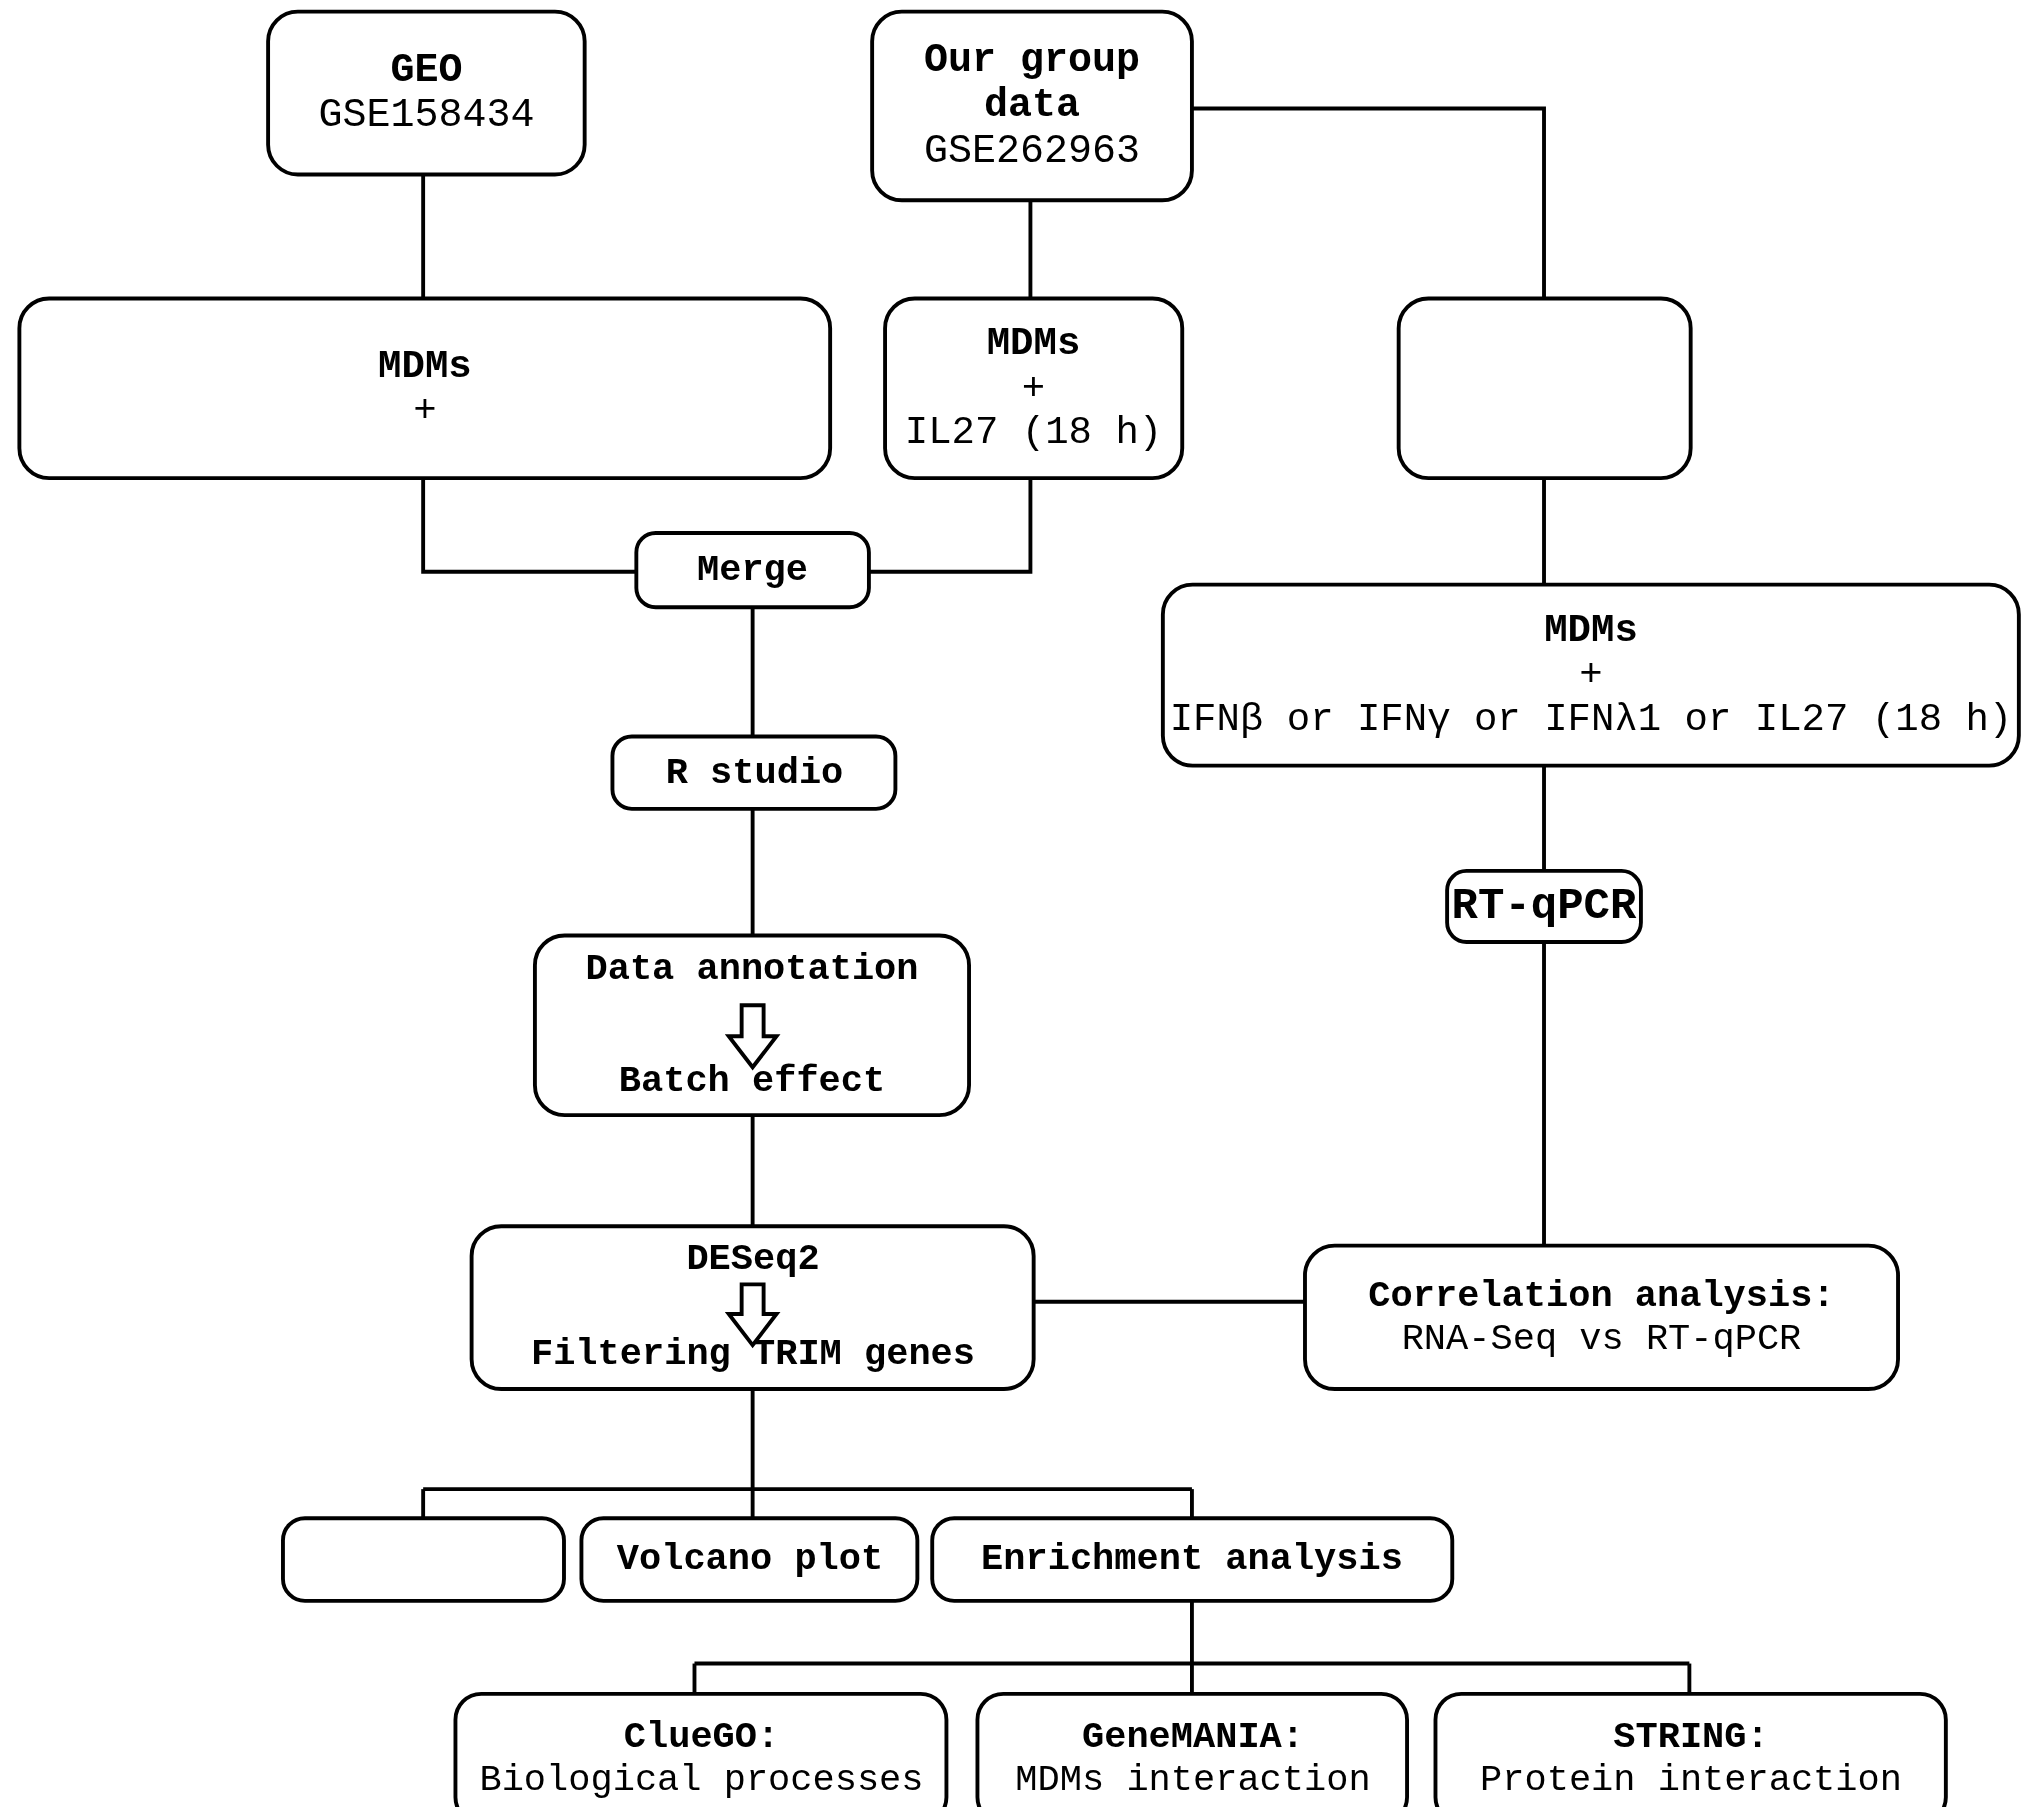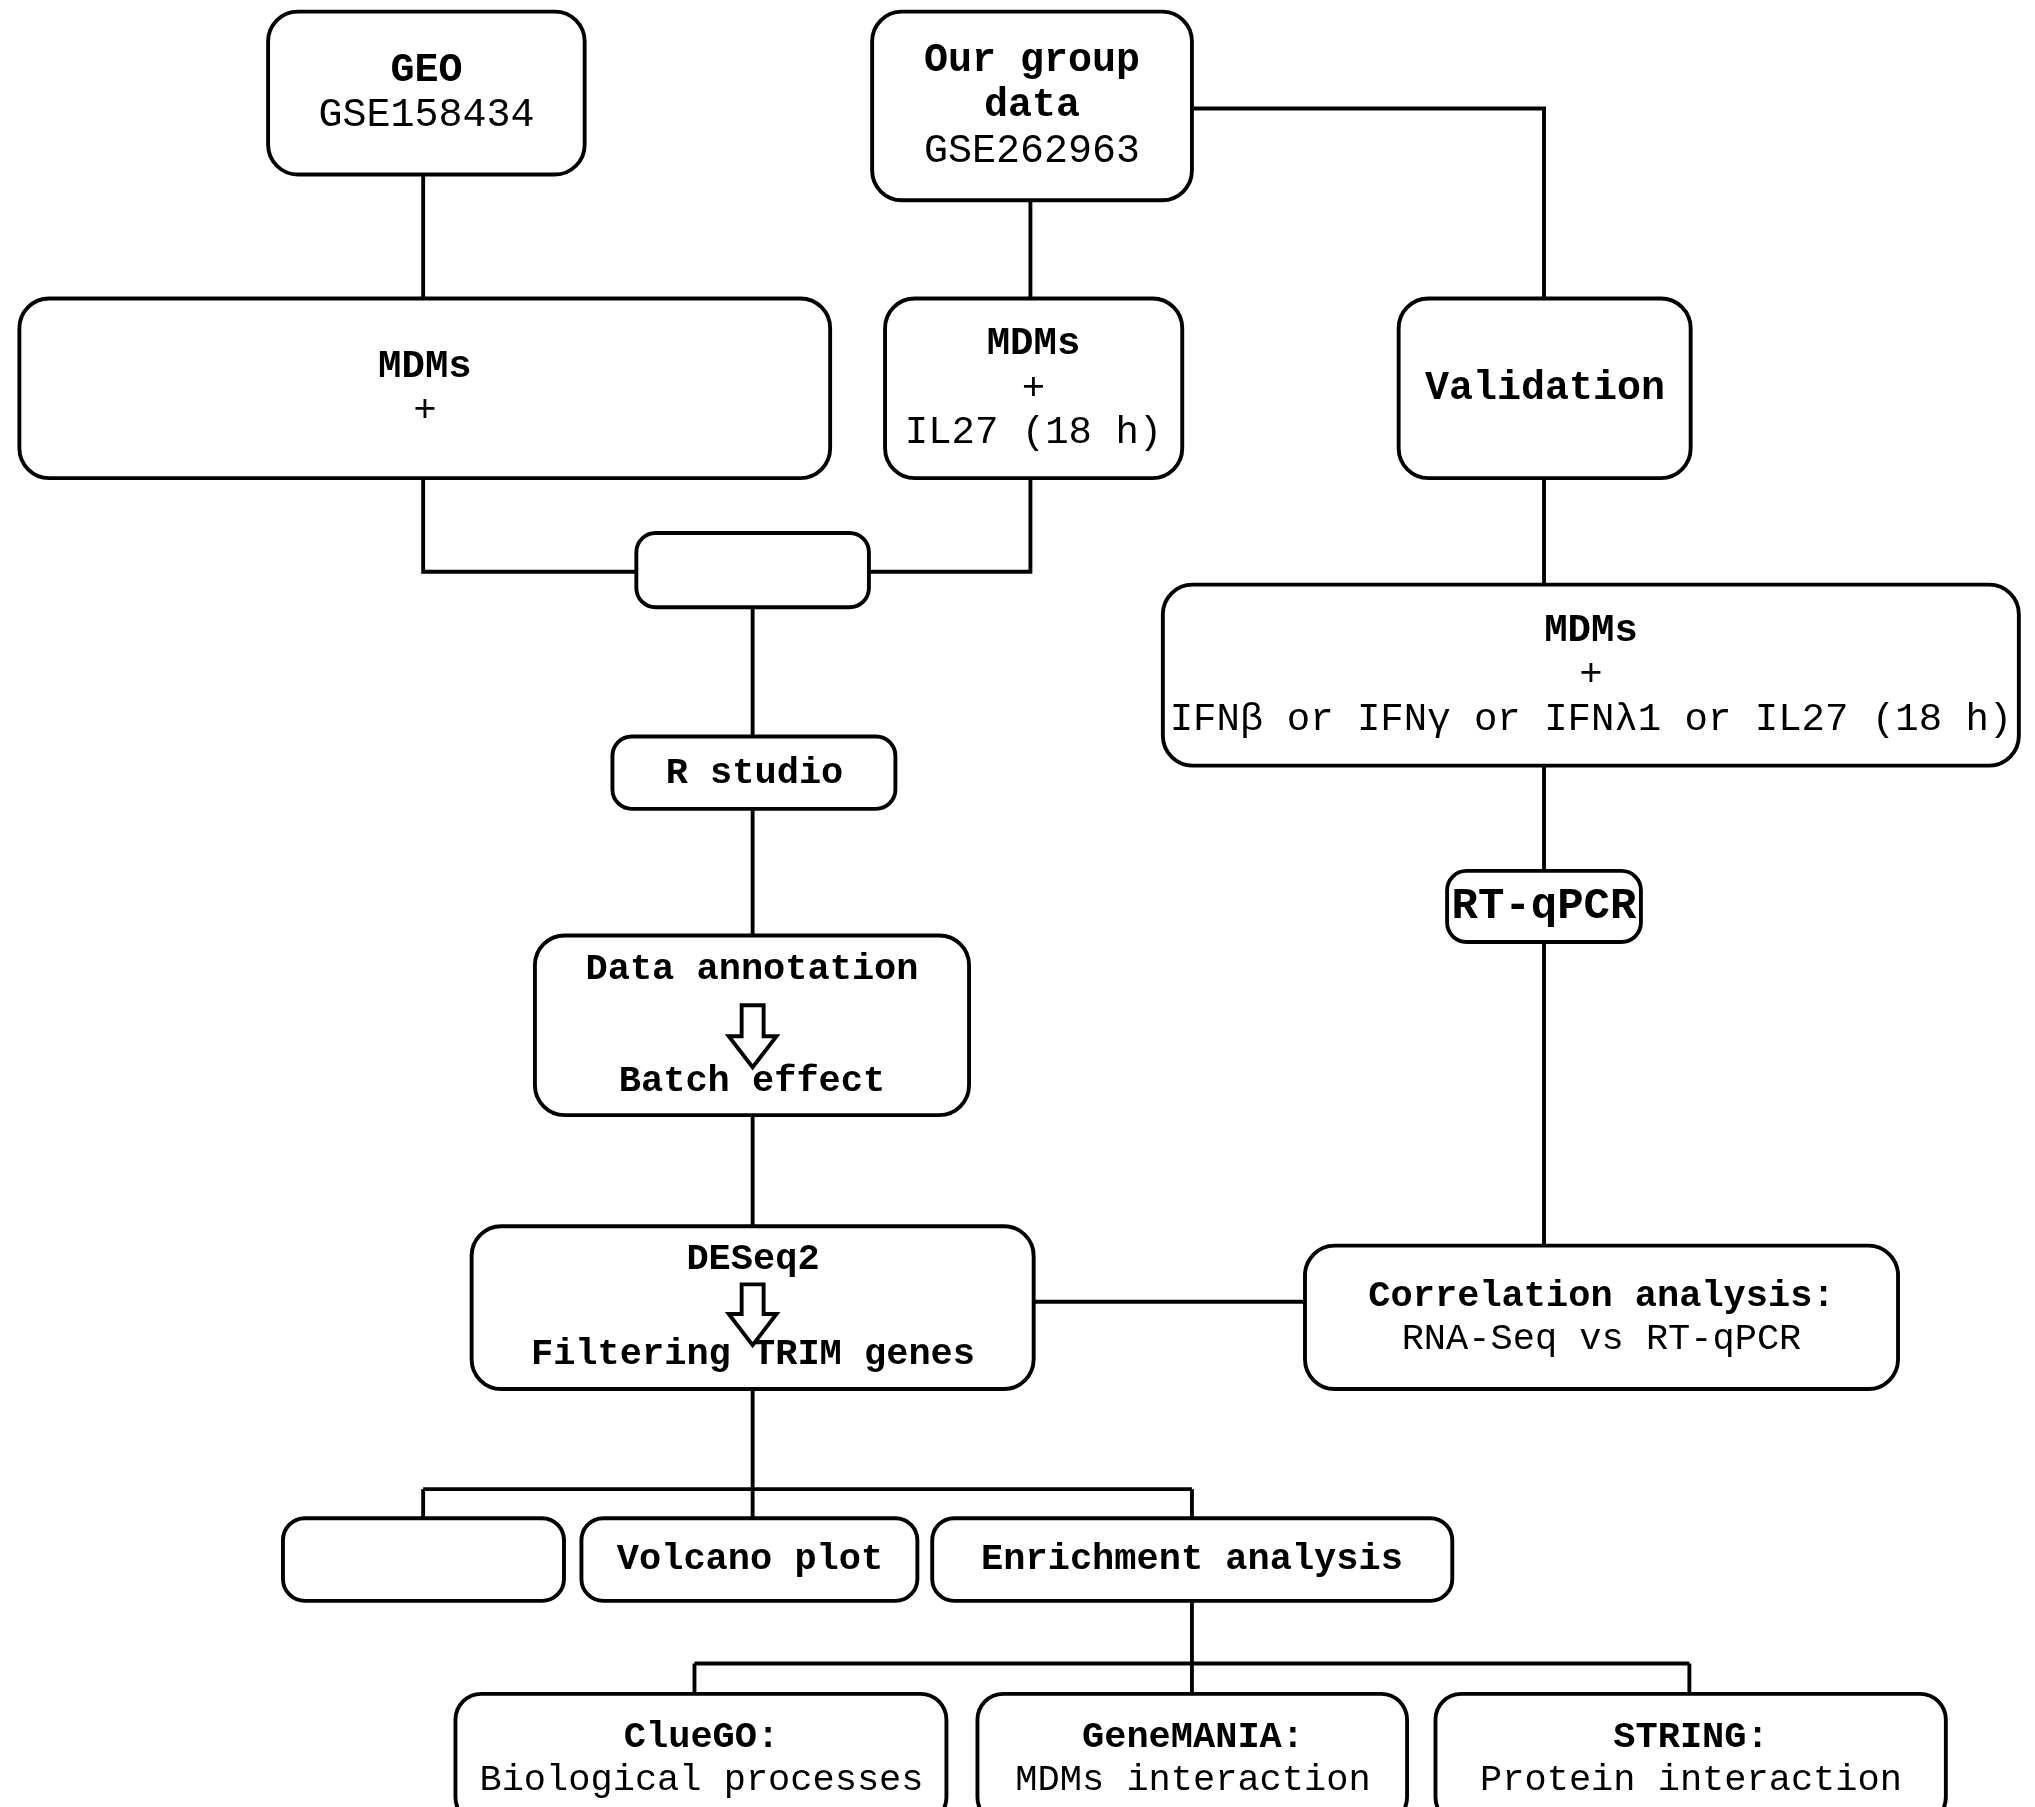--- a/index.html
+++ b/index.html
@@ -151,24 +151,24 @@
     <span class="line-bold">MDMs</span>
     <span class="line-reg">+</span>
   </div>
 
   <div class="node-label" style="left:885px; top:299px; width:297px; height:180px; font-size:39px;">
     <span class="line-bold">MDMs</span>
     <span class="line-reg">+</span>
     <span class="line-reg">IL27 (18 h)</span>
   </div>
 
-  <div class="node-label" style="left:1399px; top:299px; width:292px; height:180px; font-size:40px;">
-    <span class="line-bold">Validation</span>
-  </div>
-
+
+  <div class="node-label" style="left:636px; top:533px; width:233px; height:74px; font-size:37px;">
+    <span class="line-bold">Merge</span>
+  </div>
 
   <div class="node-label" style="left:1163px; top:585px; width:856px; height:181px; font-size:39px;">
     <span class="line-bold">MDMs</span>
     <span class="line-reg">+</span>
     <span class="line-reg">IFNβ or IFNγ or IFNλ1 or IL27 (18 h)</span>
   </div>
 
   <div class="node-label" style="left:613px; top:737px; width:283px; height:72px; font-size:37px;">
     <span class="line-bold">R studio</span>
   </div>

